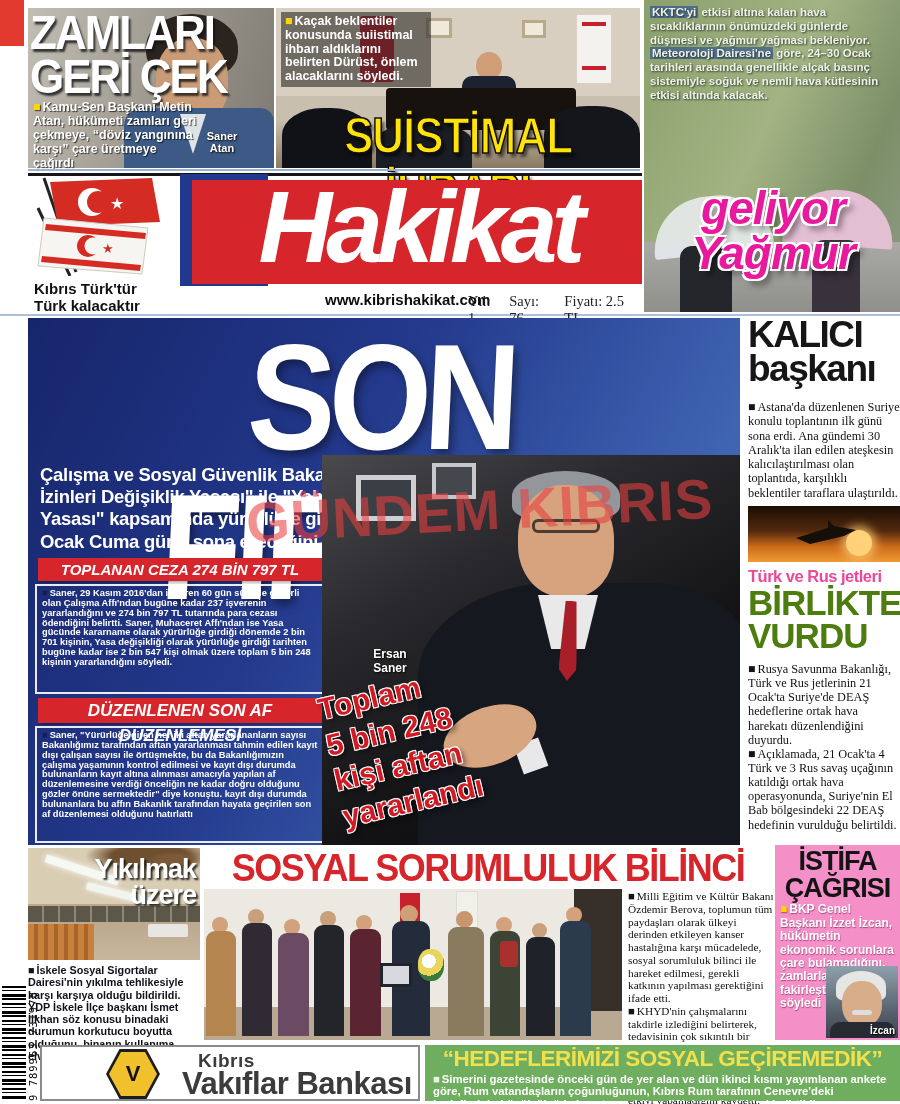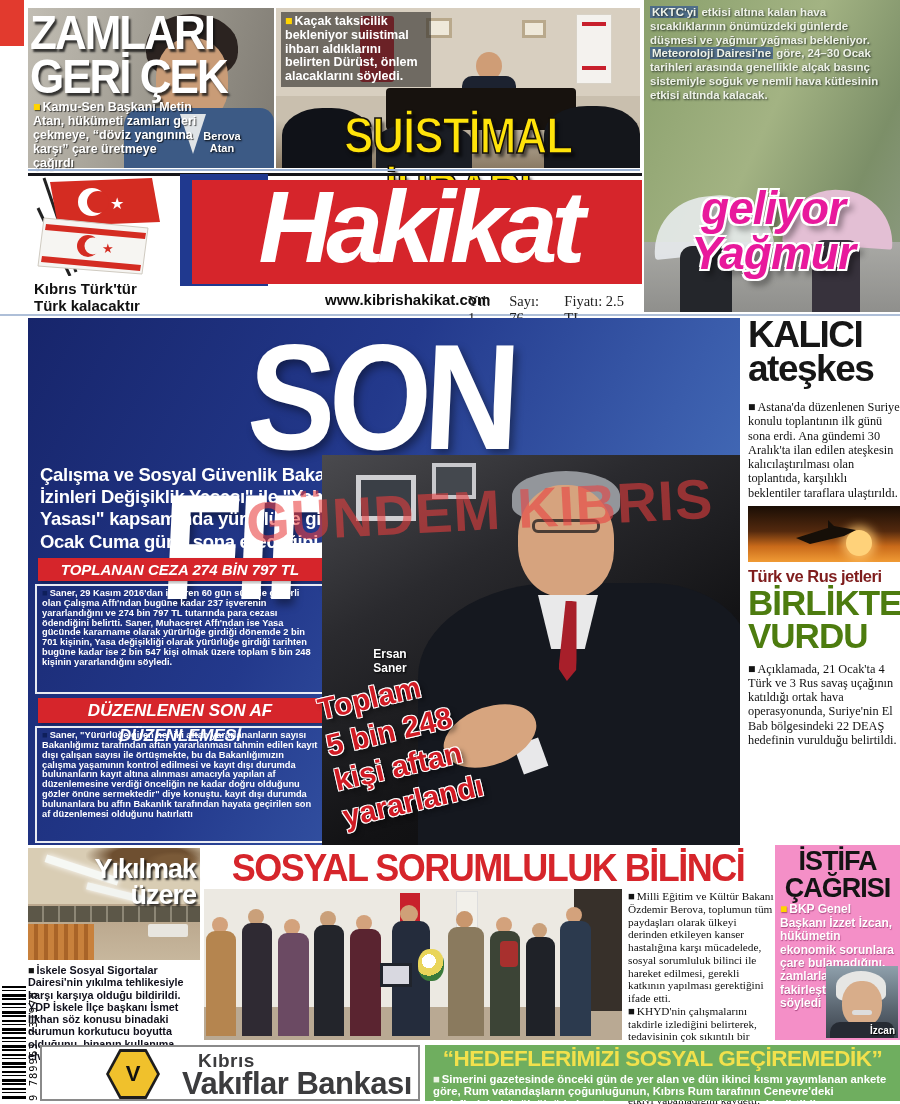--- a/index.html
+++ b/index.html
@@ -94,21 +94,21 @@
     text-shadow:-1px -1px 0 #fff,1px -1px 0 #fff,-1px 1px 0 #fff,1px 1px 0 #fff,3px 4px 5px rgba(0,0,0,.5); }
 
   
   #rc { left:748px; top:318px; width:152px; height:527px; overflow:hidden; }
   #rc-h1 { position:absolute; left:0; top:0; font-size:37px; font-weight:900; color:#161616;
     line-height:0.92; letter-spacing:-1.5px; }
   #rc-t1 { position:absolute; left:0; top:82px; width:152px; font-family:"Liberation Serif",serif;
     font-size:12.3px; line-height:1.16; color:#111; }
   #rc-jet { position:absolute; left:0; top:188px; width:152px; height:56px; overflow:hidden;
     background:linear-gradient(#1a0e05,#53290e 45%,#c96a1a 72%,#f09b35); }
-  #rc-k2 { position:absolute; left:0; top:249px; font-size:16.5px; font-weight:800; color:#7f1d1d; letter-spacing:-0.5px; }
+  #rc-k2 { position:absolute; left:0; top:249px; font-size:16.5px; font-weight:800; color:#ec4899; letter-spacing:-0.5px; }
   #rc-h2 { position:absolute; left:0; top:268px; font-size:35px; font-weight:900; color:#4d7c0f;
     line-height:0.95; letter-spacing:-1px; }
   #rc-t2 { position:absolute; left:0; top:344px; width:152px; font-family:"Liberation Serif",serif;
     font-size:12.3px; line-height:1.15; color:#111; }
 
   
   #bl-photo { left:28px; top:848px; width:172px; height:112px; overflow:hidden;
     background:linear-gradient(#d9cdb4 0 50%,#bba88e 50% 64%,#c7b79d); }
   #bl-head { left:60px; top:856px; width:136px; text-align:right; font-size:27px; font-weight:900;
     color:#fff; line-height:0.98; letter-spacing:-1px; text-shadow:2px 2px 2px rgba(10,10,10,.85); }
@@ -155,37 +155,37 @@
     <div class="shape" style="left:118px;top:6px;width:92px;height:66px;background:#2b2320;border-radius:50% 50% 42% 42%;"></div>
     <div class="shape" style="left:128px;top:30px;width:72px;height:84px;background:#c99c77;border-radius:46% 46% 40% 44%;"></div>
     <div class="shape" style="left:96px;top:100px;width:150px;height:60px;background:#3c5a85;border-radius:18px 14px 0 0;"></div>
     <div class="shape" style="left:152px;top:106px;width:26px;height:40px;background:#dfe3e6;clip-path:polygon(0 0,100% 0,50% 100%);"></div>
   </div>
   <div id="tl-head" class="abs">
     <div>ZAMLARI</div>
     <div>GERİ ÇEK</div>
   </div>
   <p id="tl-sum" class="abs"><span class="blt-y">■</span><span>Kamu-Sen Başkanı Metin Atan, hükümeti zamları geri çekmeye, “döviz yangınına karşı” çare üretmeye çağırdı</span></p>
-  <div id="tl-cap" class="abs">Berova Atan</div>
+  <div id="tl-cap" class="abs">Saner Atan</div>
 
   <div id="tc-photo" class="abs">
     <div class="shape" style="left:150px;top:10px;width:26px;height:20px;background:#efe9da;border:3px solid #b9a98c;"></div>
     <div class="shape" style="left:246px;top:12px;width:24px;height:18px;background:#efe9da;border:3px solid #b9a98c;"></div>
     <div class="shape" style="left:84px;top:8px;width:34px;height:66px;background:#cf2233;border-radius:3px;"></div>
     <div class="shape" style="left:300px;top:6px;width:36px;height:70px;background:#f4f2ee;border:1px solid #d8d2c6;"></div>
     <div class="shape" style="left:306px;top:14px;width:24px;height:4px;background:#c8202c;"></div>
     <div class="shape" style="left:306px;top:58px;width:24px;height:4px;background:#c8202c;"></div>
     <div class="shape" style="left:200px;top:44px;width:26px;height:28px;background:#cf9d76;border-radius:50%;"></div>
     <div class="shape" style="left:186px;top:68px;width:54px;height:30px;background:#1c2230;border-radius:10px 10px 0 0;"></div>
     <div class="shape" style="left:110px;top:80px;width:190px;height:42px;background:#17120e;border-radius:4px;"></div>
     <div class="shape" style="left:6px;top:100px;width:90px;height:60px;background:#101218;border-radius:45% 45% 0 0;"></div>
     <div class="shape" style="left:100px;top:116px;width:96px;height:44px;background:#1a1d24;border-radius:40% 40% 0 0;"></div>
     <div class="shape" style="left:268px;top:98px;width:96px;height:62px;background:#14161b;border-radius:45% 45% 0 0;"></div>
   </div>
-  <div id="tc-kick" class="abs"><span class="blt-y">■</span><span>Kaçak taksicilik bekleniyor suiistimal ihbarı aldıklarını belirten Dürüst,  önlem alacaklarını söyledi.</span></div>
+  <div id="tc-kick" class="abs"><span class="blt-y">■</span><span>Kaçak beklentiler konusunda suiistimal ihbarı aldıklarını belirten Dürüst,  önlem alacaklarını söyledi.</span></div>
   <div id="tc-head" class="abs">SUİSTİMAL İHBARI</div>
 
   <div id="tr-photo" class="abs">
     <div class="shape" style="left:0;top:242px;width:256px;height:70px;background:linear-gradient(#a9a9a5,#8f8f8c);"></div>
     <div class="shape" style="left:8px;top:196px;width:120px;height:58px;background:rgba(235,238,242,.85);border-radius:120px 120px 6px 6px;transform:rotate(-6deg);"></div>
     <div class="shape" style="left:36px;top:246px;width:52px;height:66px;background:#24262b;border-radius:12px 12px 0 0;"></div>
     <div class="shape" style="left:140px;top:190px;width:110px;height:56px;background:#e3bfd4;border-radius:110px 110px 6px 6px;transform:rotate(4deg);"></div>
     <div class="shape" style="left:168px;top:240px;width:48px;height:72px;background:#37323c;border-radius:12px 12px 0 0;"></div>
   </div>
   <p id="tr-sum" class="abs"><span class="hl">KKTC'yi</span><span> etkisi altına kalan hava sıcaklıklarının önümüzdeki günlerde düşmesi ve yağmur yağması bekleniyor. </span><span class="hl">Meteoroloji Dairesi'ne</span><span> göre, 24–30 Ocak tarihleri arasında genellikle alçak basınç sistemiyle soğuk ve nemli hava kütlesinin etkisi altında kalacak.</span></p>
@@ -258,36 +258,37 @@
       <div>Toplam</div>
       <div>5 bin 248</div>
       <div>kişi aftan</div>
       <div>yararlandı</div>
     </div>
   </div>
 
   <div id="rc" class="abs">
     <div id="rc-h1">
       <div>KALICI</div>
-      <div>ateşkes</div>
+      <div>başkanı</div>
     </div>
     <p id="rc-t1"><span class="blt-k">■</span><span>Astana'da düzenlenen Suriye konulu toplantının ilk günü sona erdi. Ana gündemi 30 Aralık'ta ilan edilen ateşkesin kalıcılaştırılması olan toplantıda, karşılıklı beklentiler taraflara ulaştırıldı.</span></p>
     <div id="rc-jet">
       <div class="shape" style="right:28px;top:24px;width:26px;height:26px;background:#ffd27a;border-radius:50%;box-shadow:0 0 10px 4px rgba(255,200,110,.8);"></div>
       <svg width="152" height="56" style="position:absolute;left:0;top:0;">
         <polygon points="48,32 86,20 108,24 96,30 62,38" fill="#160f08"></polygon>
         <polygon points="80,14 88,22 80,24" fill="#160f08"></polygon>
       </svg>
     </div>
     <div id="rc-k2">Türk ve Rus jetleri</div>
     <div id="rc-h2">
       <div>BİRLİKTE</div>
       <div>VURDU</div>
     </div>
     <div id="rc-t2">
+      <p><span class="blt-k">■</span><span>Rusya Savunma Bakanlığı, Türk ve Rus jetlerinin 21 Ocak'ta Suriye'de DEAŞ hedeflerine ortak hava harekatı düzenlendiğini duyurdu.</span></p>
       <p><span class="blt-k">■</span><span>Açıklamada, 21 Ocak'ta 4 Türk ve 3 Rus savaş uçağının katıldığı ortak hava operasyonunda, Suriye'nin El Bab bölgesindeki 22 DEAŞ hedefinin vurulduğu belirtildi.</span></p>
     </div>
   </div>
 
   <div id="bl-photo" class="abs">
     <div class="shape" style="left:58px;top:-6px;width:116px;height:30px;background:radial-gradient(ellipse at 55% 45%,#6e4f30 0 42%,transparent 72%);"></div>
     <div class="shape" style="left:120px;top:4px;width:52px;height:18px;background:radial-gradient(ellipse,#7a5a38 0 45%,transparent 75%);"></div>
     <div class="shape" style="left:16px;top:18px;width:76px;height:8px;background:#f6f8f4;transform:rotate(18deg);box-shadow:0 0 6px #fff;"></div>
     <div class="shape" style="left:58px;top:42px;width:64px;height:7px;background:#f2f4f0;transform:rotate(14deg);box-shadow:0 0 5px #fff;"></div>
     <div class="shape" style="left:0;top:58px;width:172px;height:16px;background:repeating-linear-gradient(90deg,#5c5748 0 14px,#8d8776 14px 16px);"></div>

